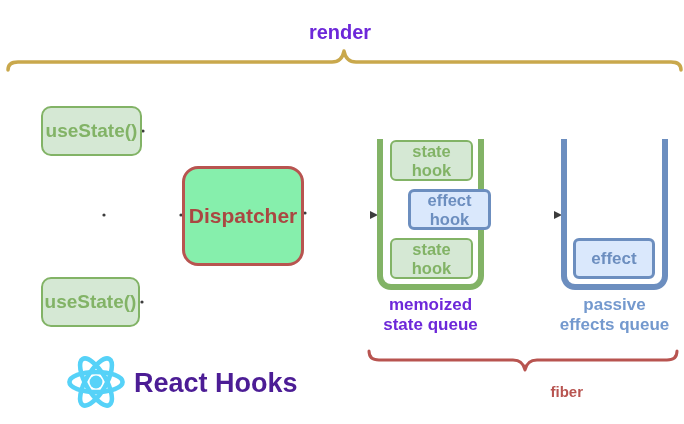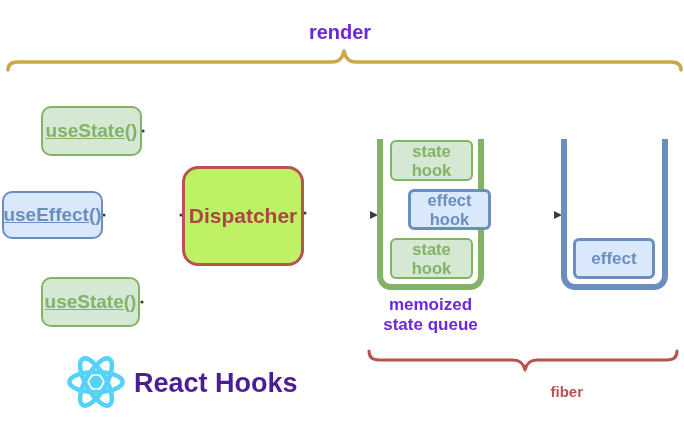--- a/index.html
+++ b/index.html
@@ -7,22 +7,22 @@
     position:relative;width:684px;height:424px;background:#ffffff;overflow:hidden;
     font-family:"Liberation Sans",sans-serif;font-weight:bold;
   }
   .abs{position:absolute;}
   .box{
     position:absolute;display:flex;align-items:center;justify-content:center;
     text-align:center;box-sizing:border-box;white-space:nowrap;
   }
   .green{background:#d5e8d4;border:2px solid #82b366;color:#82b366;}
   .blue{background:#dae8fc;border:2px solid #6c8ebf;color:#6c8ebf;}
-  .red{background:#bef264;border:3px solid #b85450;color:#aa4742;}
-  .hookcall{border-radius:10px;font-size:19px;text-decoration:underline;}
+  .red{background:#86efac;border:3px solid #b85450;color:#aa4742;}
+  .hookcall{border-radius:10px;font-size:19px;}
   .dispatcher{border-radius:16px;font-size:21px;}
   .qitem{border-radius:6px;font-size:16.5px;line-height:19px;white-space:normal;}
   .qitem.blue{border-width:3px;}
   .ucontainer{
     position:absolute;box-sizing:border-box;
     border-style:solid;border-top:none;border-width:0 6px 6px 6px;
     border-radius:0 0 14px 14px;background:transparent;
   }
   .ucontainer.greenwall{border-color:#82b366;}
   .ucontainer.bluewall{border-color:#6c8ebf;}
@@ -59,33 +59,33 @@
       <circle cx="181" cy="215" r="1.6"></circle>
       <circle cx="305" cy="213" r="1.6"></circle>
       <polygon points="370,211 378,215 370,219"></polygon>
       <polygon points="554,211 562,215 554,219"></polygon>
     </g>
   </svg>
 
   <div class="abs" id="render-label">render</div>
 
   <div class="box green hookcall" style="left:41px;top:106px;width:101px;height:50px;">useState()</div>
-  <div class="box blue hookcall" style="left:2px;top:191px;width:101px;height:48px;">useEffect()</div>
   <div class="box green hookcall" style="left:41px;top:277px;width:99px;height:50px;">useState()</div>
 
   <div class="box red dispatcher" style="left:182px;top:166px;width:122px;height:100px;">Dispatcher</div>
 
   <div class="ucontainer greenwall" style="left:377px;top:139px;width:107px;height:151px;"></div>
   <div class="box green qitem" style="left:390px;top:140px;width:83px;height:41px;">state hook</div>
   <div class="box blue qitem" style="left:408px;top:189px;width:83px;height:41px;">effect hook</div>
   <div class="box green qitem" style="left:390px;top:238px;width:83px;height:41px;">state hook</div>
   <div class="caption greencap" style="left:370px;top:295px;width:121px;">memoized state queue</div>
 
   <div class="ucontainer bluewall" style="left:561px;top:139px;width:107px;height:151px;"></div>
   <div class="box blue qitem" style="left:573px;top:238px;width:82px;height:41px;border-width:3px;font-size:17px;">effect</div>
+  <div class="caption bluecap" style="left:554px;top:295px;width:121px;">passive effects queue</div>
 
   <div class="abs" id="fiber-label">fiber</div>
 
   <svg class="abs" style="left:63px;top:351px;" width="66" height="62" viewBox="-36 -33 72 66">
     <g fill="none" stroke="#56d2f8" stroke-width="5">
       <ellipse rx="29" ry="11"></ellipse>
       <ellipse rx="29" ry="11" transform="rotate(60)"></ellipse>
       <ellipse rx="29" ry="11" transform="rotate(120)"></ellipse>
     </g>
     <circle r="7" fill="#56d2f8"></circle>

